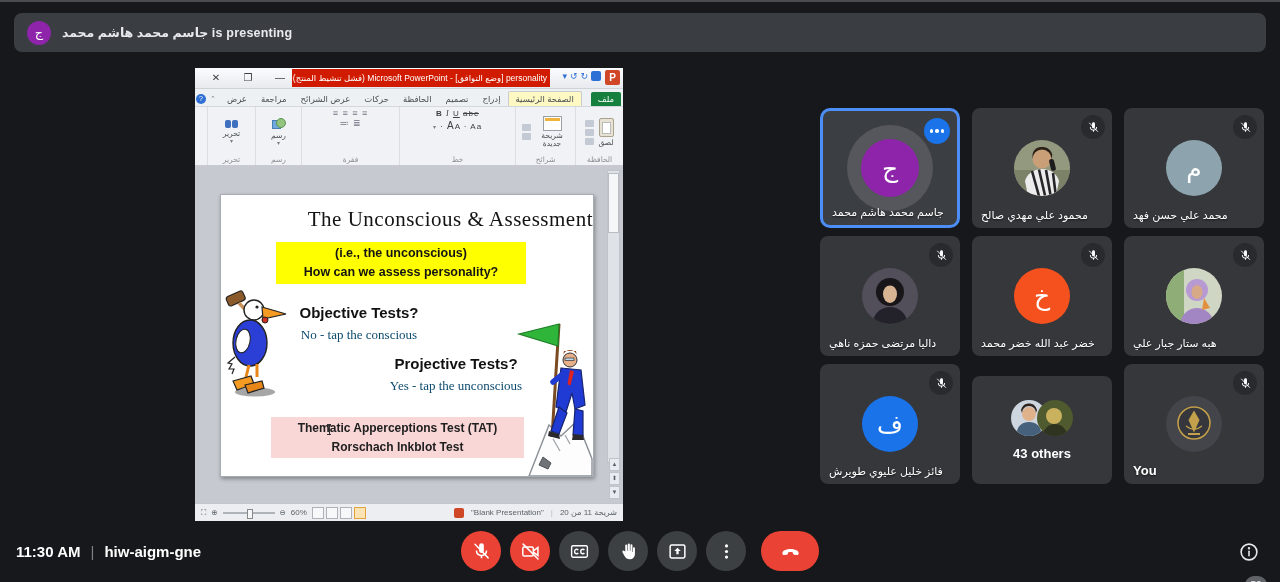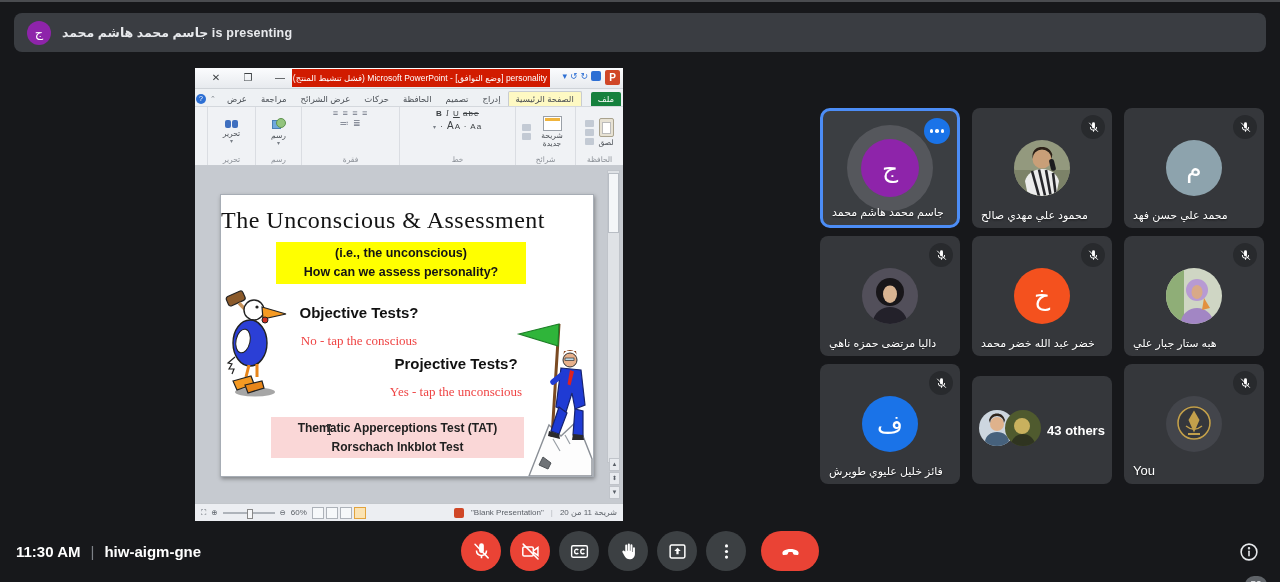--- a/index.html
+++ b/index.html
@@ -59,28 +59,28 @@
   .binoc i{width:6px;height:8px;background:#3f6fbf;border-radius:2px;display:block;}
   .shapeic{position:relative;width:14px;height:12px;}
   .shapeic i{position:absolute;display:block;}
   .shapeic .sq{left:0;top:2px;width:7px;height:7px;background:#6fa8dc;border:1px solid #4a7fb5;}
   .shapeic .ci{right:0;top:0;width:8px;height:8px;border-radius:50%;background:#93c47d;border:1px solid #5f9450;}
   .dropc{font-size:6px;color:#7a8088;line-height:5px;}
 
   .ppt-work{position:relative;flex:1;background:#c6cad0;overflow:hidden;}
   .slide{position:absolute;left:25px;top:28px;width:372px;height:281px;background:#fff;
        border:1px solid #a7adb5;box-shadow:1px 2px 4px rgba(0,0,0,.35);}
-  .s-title{position:absolute;top:12px;left:0;right:0;text-align:left;
-       font-family:"Liberation Serif","DejaVu Serif",serif;font-size:24px;color:#141414;letter-spacing:.5px;}
+  .s-title{position:absolute;top:12px;left:0;right:0;text-align:right;
+       font-family:"Liberation Serif","DejaVu Serif",serif;font-size:21px;color:#141414;letter-spacing:.5px;}
   .s-yellow{position:absolute;left:55px;top:47px;width:250px;background:#ffff00;color:#141414;
        text-align:center;font-weight:700;font-size:12.5px;line-height:1.5;padding:2px 0;}
   .s-obj{position:absolute;left:47px;top:109px;width:182px;text-align:center;}
   .s-proj{position:absolute;left:146px;top:160px;width:178px;text-align:center;}
   .qline{font-weight:700;font-size:15px;color:#111;}
-  .aline{font-family:"Liberation Serif","DejaVu Serif",serif;font-size:13px;color:#ef4444;margin-top:12px;}
+  .aline{font-family:"Liberation Serif","DejaVu Serif",serif;font-size:13px;color:#0c4a6e;margin-top:6px;}
   .s-pink{position:absolute;left:50px;top:222px;width:253px;background:#fad7d7;color:#202020;
        text-align:center;font-weight:700;font-size:12px;line-height:1.55;padding:2px 0;}
   .cursor-ibeam{position:absolute;left:104px;top:229px;width:8px;height:11px;}
   .cursor-ibeam:before,.cursor-ibeam:after{content:"";position:absolute;left:2px;width:4px;height:1.5px;background:#333;}
   .cursor-ibeam:before{top:0}.cursor-ibeam:after{bottom:0}
   .cursor-ibeam i{position:absolute;left:3.5px;top:1px;bottom:1px;width:1.5px;background:#333;display:block;}
   .s-bird{position:absolute;left:2px;top:92px;}
   .s-flagman{position:absolute;right:0px;top:124px;}
   .vscroll{position:absolute;right:3px;top:4px;bottom:40px;width:11px;background:#dfe2e6;border:1px solid #c0c4ca;}
   .vthumb{position:absolute;left:0;right:0;top:2px;height:58px;background:#f4f6f8;border:1px solid #b8bdc4;}
@@ -105,22 +105,22 @@
   .tile{position:relative;background:#35373b;border-radius:8px;display:flex;align-items:center;
         justify-content:center;box-sizing:border-box;}
   .tile.active{border:3px solid #4c8df6;background:#3b3e42;border-radius:10px;}
   .ring{width:86px;height:86px;border-radius:50%;background:#55575c;display:flex;align-items:center;justify-content:center;}
   .avatar{border-radius:50%;color:#fff;display:flex;align-items:center;justify-content:center;}
   .avatar.letter{width:56px;height:56px;font-size:25px;}
   .ring .avatar.letter{width:58px;height:58px;}
   .tile .photo svg{display:block;}
   .name{position:absolute;left:9px;bottom:6px;color:#fff;font-size:11px;max-width:84%;
         white-space:nowrap;overflow:hidden;text-shadow:0 1px 2px rgba(0,0,0,.6);}
-  .tile.self .name{font-size:13px;font-weight:400;}
-  .tile.group{flex-direction:row;gap:6px;margin-top:12px;}
+  .tile.self .name{font-size:13px;font-weight:700;}
+  .tile.group{flex-direction:column;gap:6px;margin-top:12px;}
   .tile.group .gname{position:static;font-size:13px;font-weight:700;color:#fff;text-align:center;}
   .duo{display:flex;}
   .duo .d2{margin-left:-10px;}
   .mic-badge{position:absolute;top:7px;right:7px;width:24px;height:24px;border-radius:50%;
         background:rgba(38,40,43,.85);display:flex;align-items:center;justify-content:center;}
   .mic-badge svg{width:13px;height:13px;}
   .more-btn{position:absolute;top:7px;right:7px;width:26px;height:26px;border-radius:50%;background:#1a73e8;
         display:flex;align-items:center;justify-content:center;gap:2px;cursor:pointer;}
   .more-btn i{width:3.5px;height:3.5px;border-radius:50%;background:#fff;display:block;}
 

